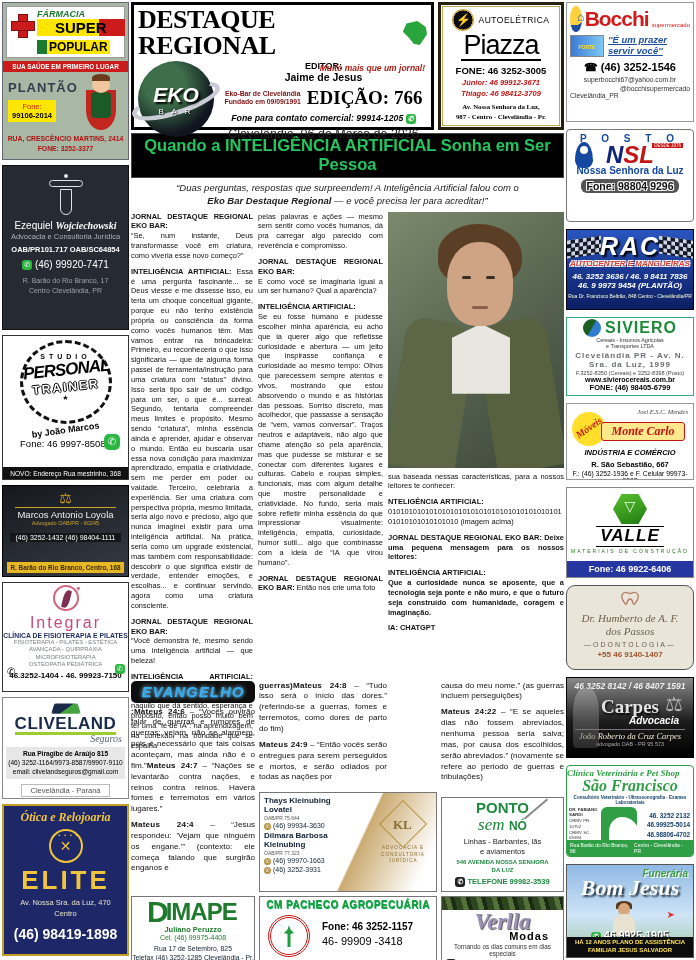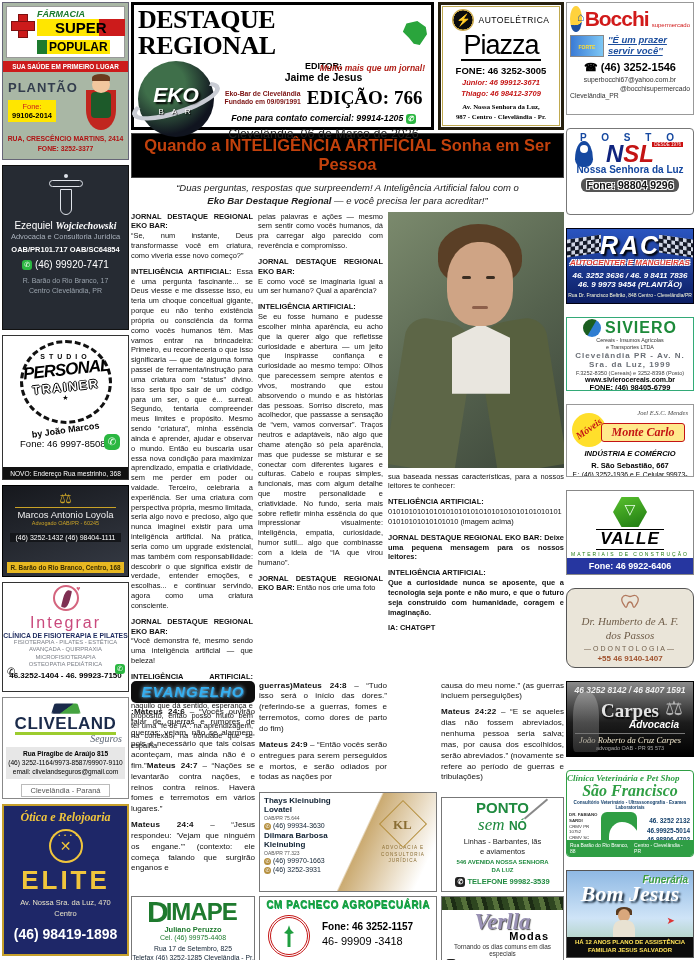--- a/index.html
+++ b/index.html
@@ -1,20 +1,20 @@
 <!DOCTYPE html>
 <html><head>
 <meta charset="utf-8">
 <style>
   * { margin:0; padding:0; box-sizing:border-box; }
   body { background:#888; font-family:"Liberation Sans", sans-serif; }
   .page { width:696px; height:960px; position:relative; background:#fff; margin:0 auto; overflow:hidden; }
   .strip { position:absolute; top:2px; display:flex; flex-direction:column; }
   .strip.left  { left:2px;  width:127px; height:956px; gap:5px; }
-  .strip.right { left:566px; width:128px; height:956px; gap:13px; }
+  .strip.right { left:566px; width:128px; height:956px; gap:7px; }
   .strip.center{ left:131px; width:433px; height:956px; }
   .ad { border:1px solid #8a8a8a; background:#fff; overflow:hidden; position:relative; }
   .b { font-weight:bold; }
   .wa { display:inline-block; width:10px; height:10px; background:#2bb741; border-radius:3px; color:#fff; font-size:7px; line-height:10px; text-align:center; vertical-align:middle; }
 
   
   .farmacia { height:158px; background:#a9b7a5; border:1px solid #667; }
   .farm-logo { background:#fff; margin:3px; padding:2px 2px 2px 30px; position:relative; border:1px solid #999; }
   .farm-cross { position:absolute; left:4px; top:7px; width:22px; height:22px; }
   .farm-cross:before, .farm-cross:after { content:""; position:absolute; background:#cc1b1b; border:1px solid #7d0f0f; }
@@ -196,21 +196,21 @@
   .mh-contact { font-style:italic; font-weight:bold; font-size:8.8px; text-align:center; margin-top:4px; }
   .mh-date { font-size:12.5px; color:#222; text-align:center; margin-top:3px; }
   .piazza { width:126px; flex:none; border:3px solid #26200f; outline:1px solid #c0a94f; outline-offset:-5px; text-align:center; padding-top:4px; }
   .pz-row { display:flex; align-items:center; justify-content:center; gap:4px; }
   .pz-bolt { width:22px; height:22px; border-radius:50%; background:radial-gradient(circle,#0c0c0c 60%,#c9a84c 62%); color:#2bd12b; font-size:12px; line-height:22px; }
   .pz-type { font-size:8.5px; letter-spacing:.5px; }
   .pz-name { font-size:27px; letter-spacing:-1px; border-bottom:2px solid #000; display:inline-block; line-height:1.05; padding:0 2px; }
   .pz-fone { font-size:9.5px; font-weight:bold; margin-top:4px; }
   .pz-red { color:#c41414; font-style:italic; font-weight:bold; font-size:7.5px; margin-top:2px; }
   .pz-addr { font-family:"Liberation Serif",serif; font-weight:bold; font-size:6.8px; margin-top:4px; line-height:1.35; }
-  .headline-bar { background:#000; color:#c2410c; text-align:center; font-weight:bold; font-size:16.5px; margin-top:3px; padding:2px 0 3px; border:1px solid #444; }
+  .headline-bar { background:#000; color:#22c55e; text-align:center; font-weight:bold; font-size:16.5px; margin-top:3px; padding:2px 0 3px; border:1px solid #444; }
   .subtitle { text-align:center; font-style:italic; font-size:9.5px; line-height:1.35; padding:4px 0 2px; color:#222; }
   .article { display:flex; gap:5px; height:462px; margin-top:2px; }
   .acol { font-size:7.45px; line-height:1.32; text-align:justify; color:#111; }
   .acol .blk { margin-bottom:6px; }
   .acol .lbl { font-weight:bold; }
   .c1 { width:122px; flex:none; }
   .c2 { width:125px; flex:none; }
   .c3 { flex:1; }
   .binary { word-break:break-all; }
   .photo { height:256px; background:linear-gradient(140deg,#7b8a6d,#55624e 55%,#3c463a); position:relative; overflow:hidden; margin-bottom:4px; }

